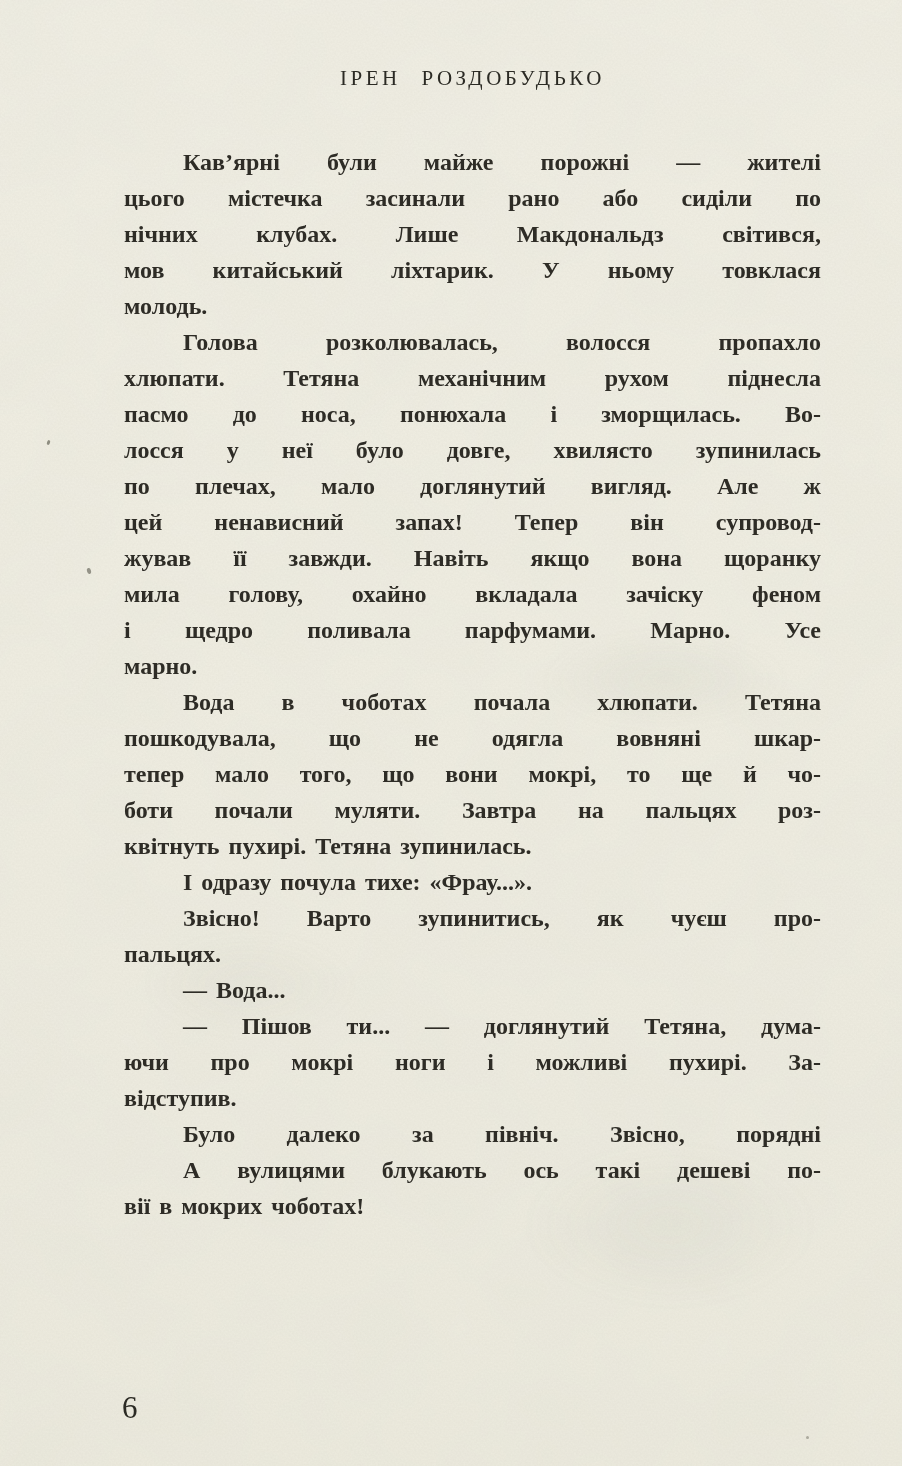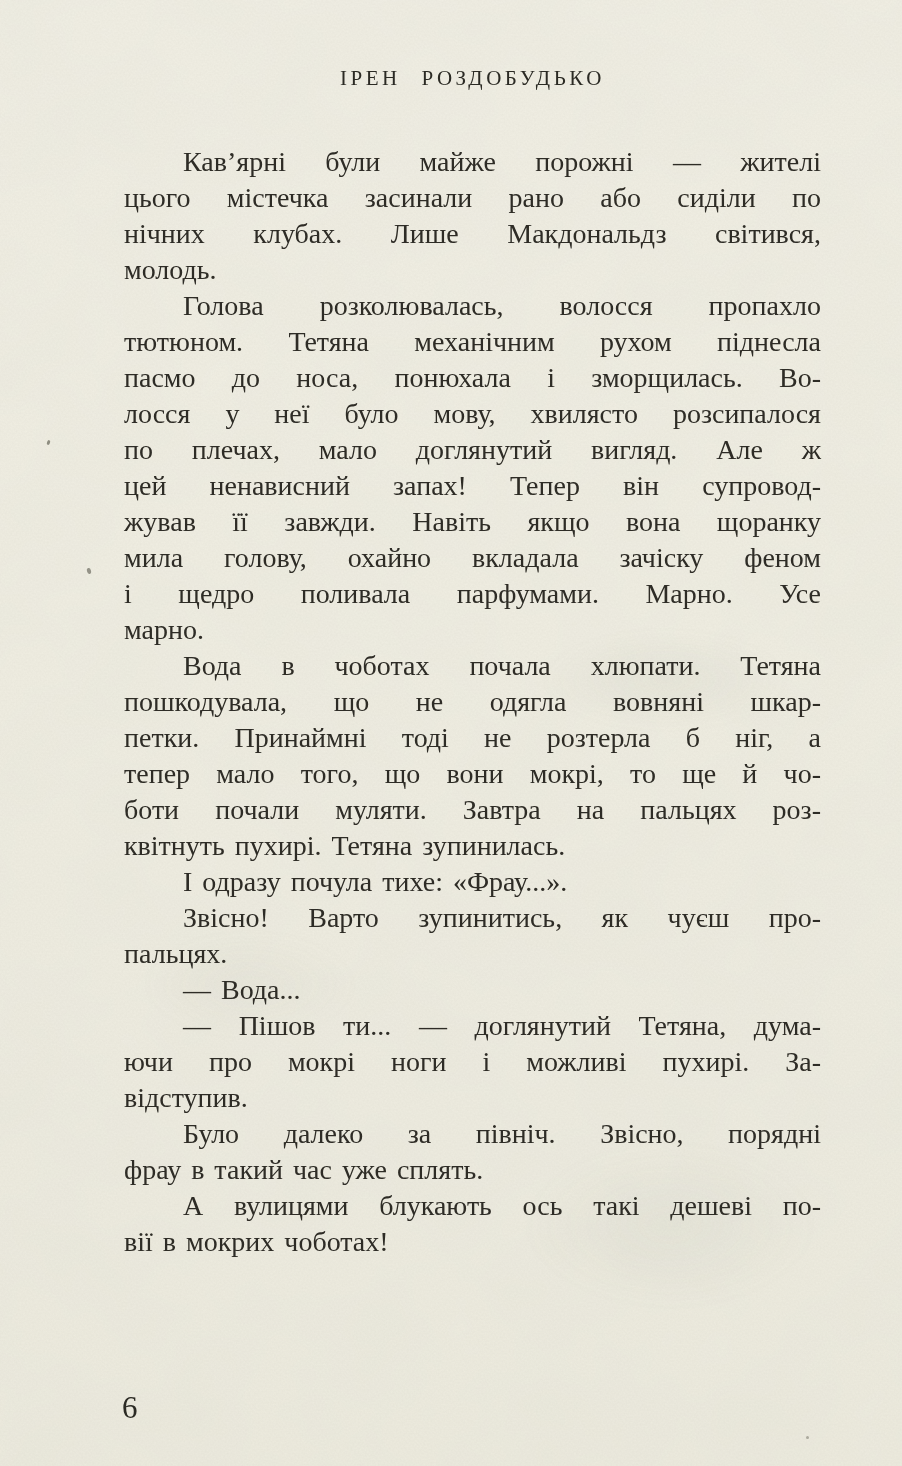--- a/index.html
+++ b/index.html
@@ -39,23 +39,24 @@
     font-size: 21px;
     letter-spacing: 3.5px;
     word-spacing: 12px;
     color: #2b2a24;
   }
   .text-block {
     position: absolute;
     top: 144px;
     left: 124px;
     width: 697px;
-    font-size: 28px;
+    font-size: 24px;
     line-height: 36px;
     word-spacing: 3px;
+    font-weight: bold;
   }
   .line {
     height: 36px;
     text-align: justify;
     text-align-last: justify;
   }
   .line.last {
     text-align: center;
     text-align-last: left;
   }
@@ -124,38 +125,38 @@
   <div class="speck s3"></div>
 
   <div class="content-layer">
     <div class="running-head">ІРЕН РОЗДОБУДЬКО</div>
 
     <div class="text-block" id="text-block">
         <div class="paragraph">
           <div class="line first">Кав’ярні були майже порожні — жителі</div>
           <div class="line">цього містечка засинали рано або сиділи по</div>
           <div class="line">нічних клубах. Лише Макдональдз світився,</div>
+          <div class="line">мов китайський ліхтарик. У ньому товклася</div>
           <div class="line last">молодь.</div>
         </div>
         <div class="paragraph">
           <div class="line first">Голова розколювалась, волосся пропахло</div>
-          <div class="line">тютюном. Тетяна механічним рухом піднесла</div>
+          <div class="line">хлюпати. Тетяна механічним рухом піднесла</div>
           <div class="line">пасмо до носа, понюхала і зморщилась. Во-</div>
-          <div class="line">лосся у неї було мову, хвилясто розсипалося</div>
+          <div class="line">лосся у неї було довге, хвилясто зупинилась</div>
           <div class="line">по плечах, мало доглянутий вигляд. Але ж</div>
           <div class="line">цей ненависний запах! Тепер він супровод-</div>
           <div class="line">жував її завжди. Навіть якщо вона щоранку</div>
           <div class="line">мила голову, охайно вкладала зачіску феном</div>
           <div class="line">і щедро поливала парфумами. Марно. Усе</div>
           <div class="line last">марно.</div>
         </div>
         <div class="paragraph">
           <div class="line first">Вода в чоботах почала хлюпати. Тетяна</div>
           <div class="line">пошкодувала, що не одягла вовняні шкар-</div>
-          <div class="line">петки. Принаймні тоді не розтерла б ніг, а</div>
           <div class="line">тепер мало того, що вони мокрі, то ще й чо-</div>
           <div class="line">боти почали муляти. Завтра на пальцях роз-</div>
           <div class="line last">квітнуть пухирі. Тетяна зупинилась.</div>
         </div>
         <div class="paragraph">
           <div class="line first last">І одразу почула тихе: «Фрау...».</div>
         </div>
         <div class="paragraph">
           <div class="line first">Звісно! Варто зупинитись, як чуєш про-</div>
           <div class="line last">пальцях.</div>
@@ -163,21 +164,20 @@
         <div class="paragraph">
           <div class="line first last">— Вода...</div>
         </div>
         <div class="paragraph">
           <div class="line first">— Пішов ти... — доглянутий Тетяна, дума-</div>
           <div class="line">ючи про мокрі ноги і можливі пухирі. За-</div>
           <div class="line last">відступив.</div>
         </div>
         <div class="paragraph">
           <div class="line first">Було далеко за північ. Звісно, порядні</div>
-          <div class="line last">фрау в такий час уже сплять.</div>
         </div>
         <div class="paragraph">
           <div class="line first">А вулицями блукають ось такі дешеві по-</div>
           <div class="line last">вії в мокрих чоботах!</div>
         </div>
       </div>
 
     <div class="page-number">6</div>
   </div>
 

